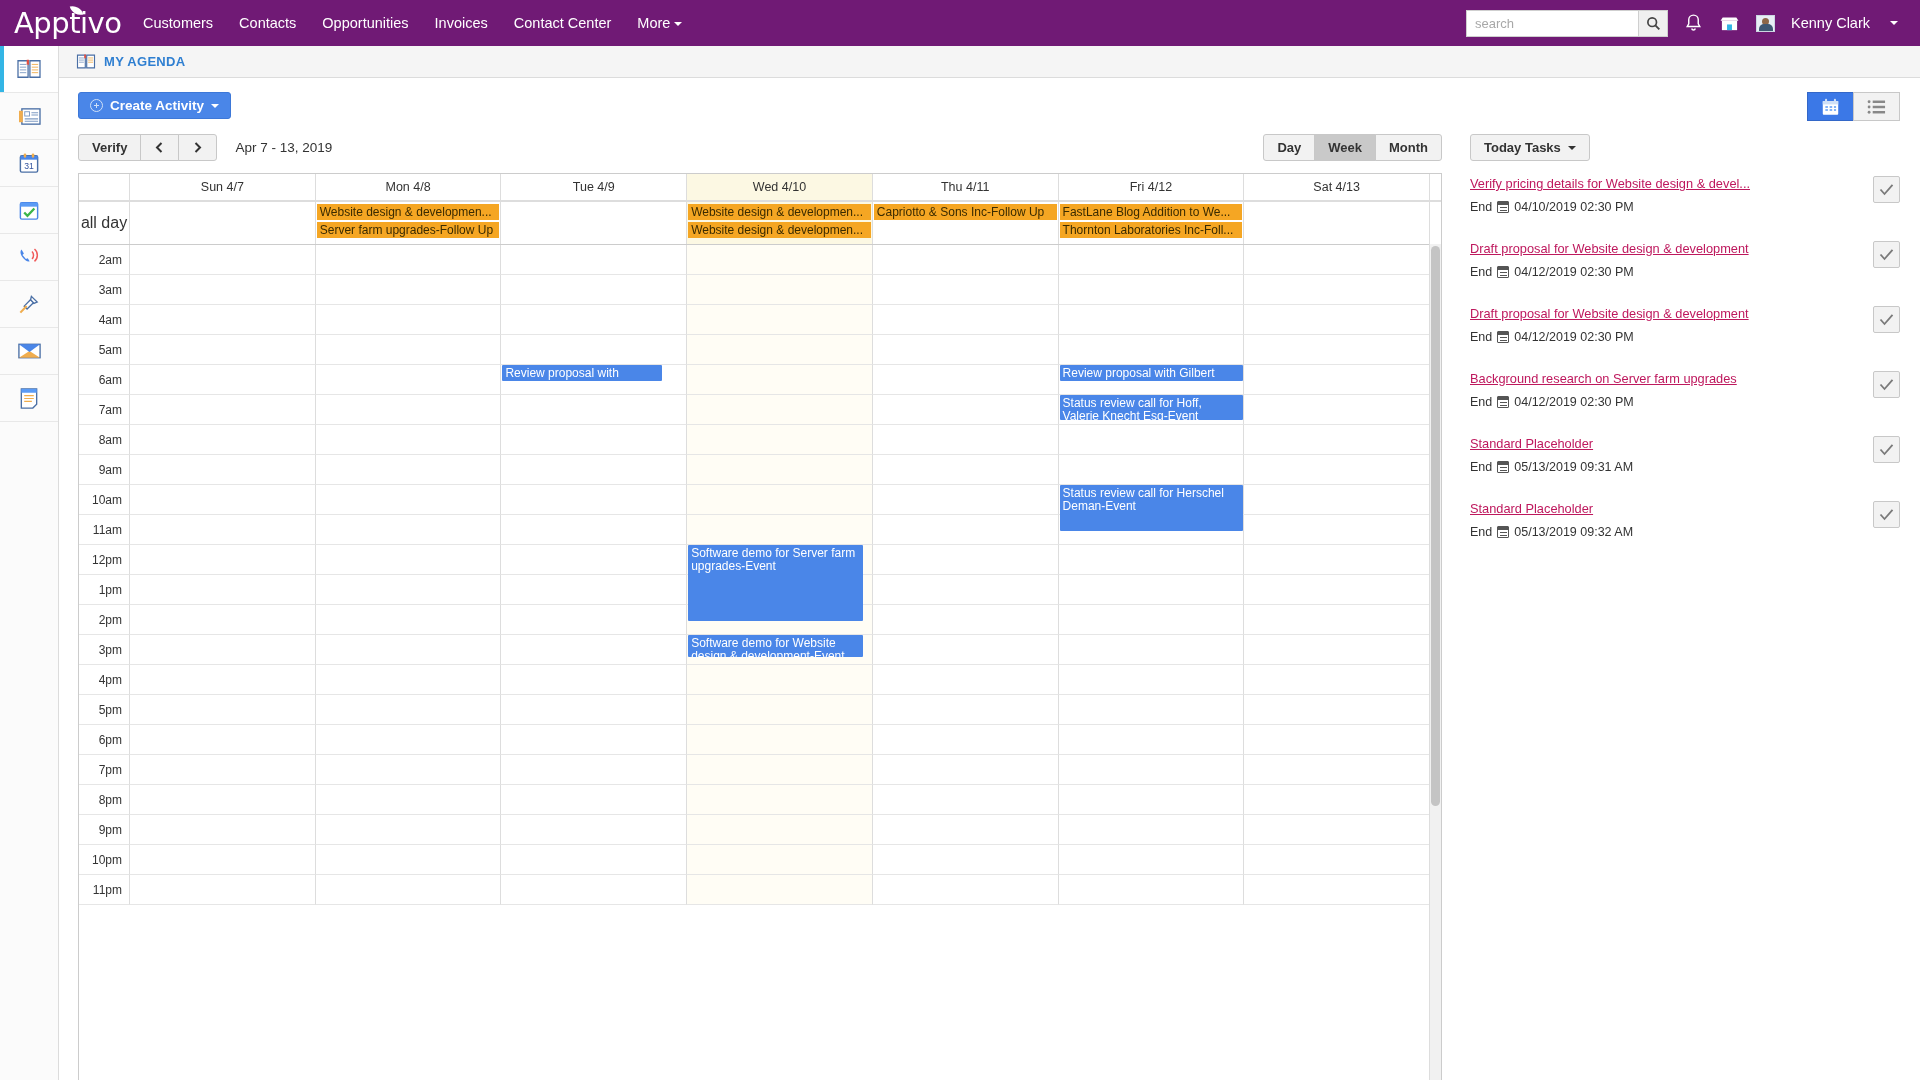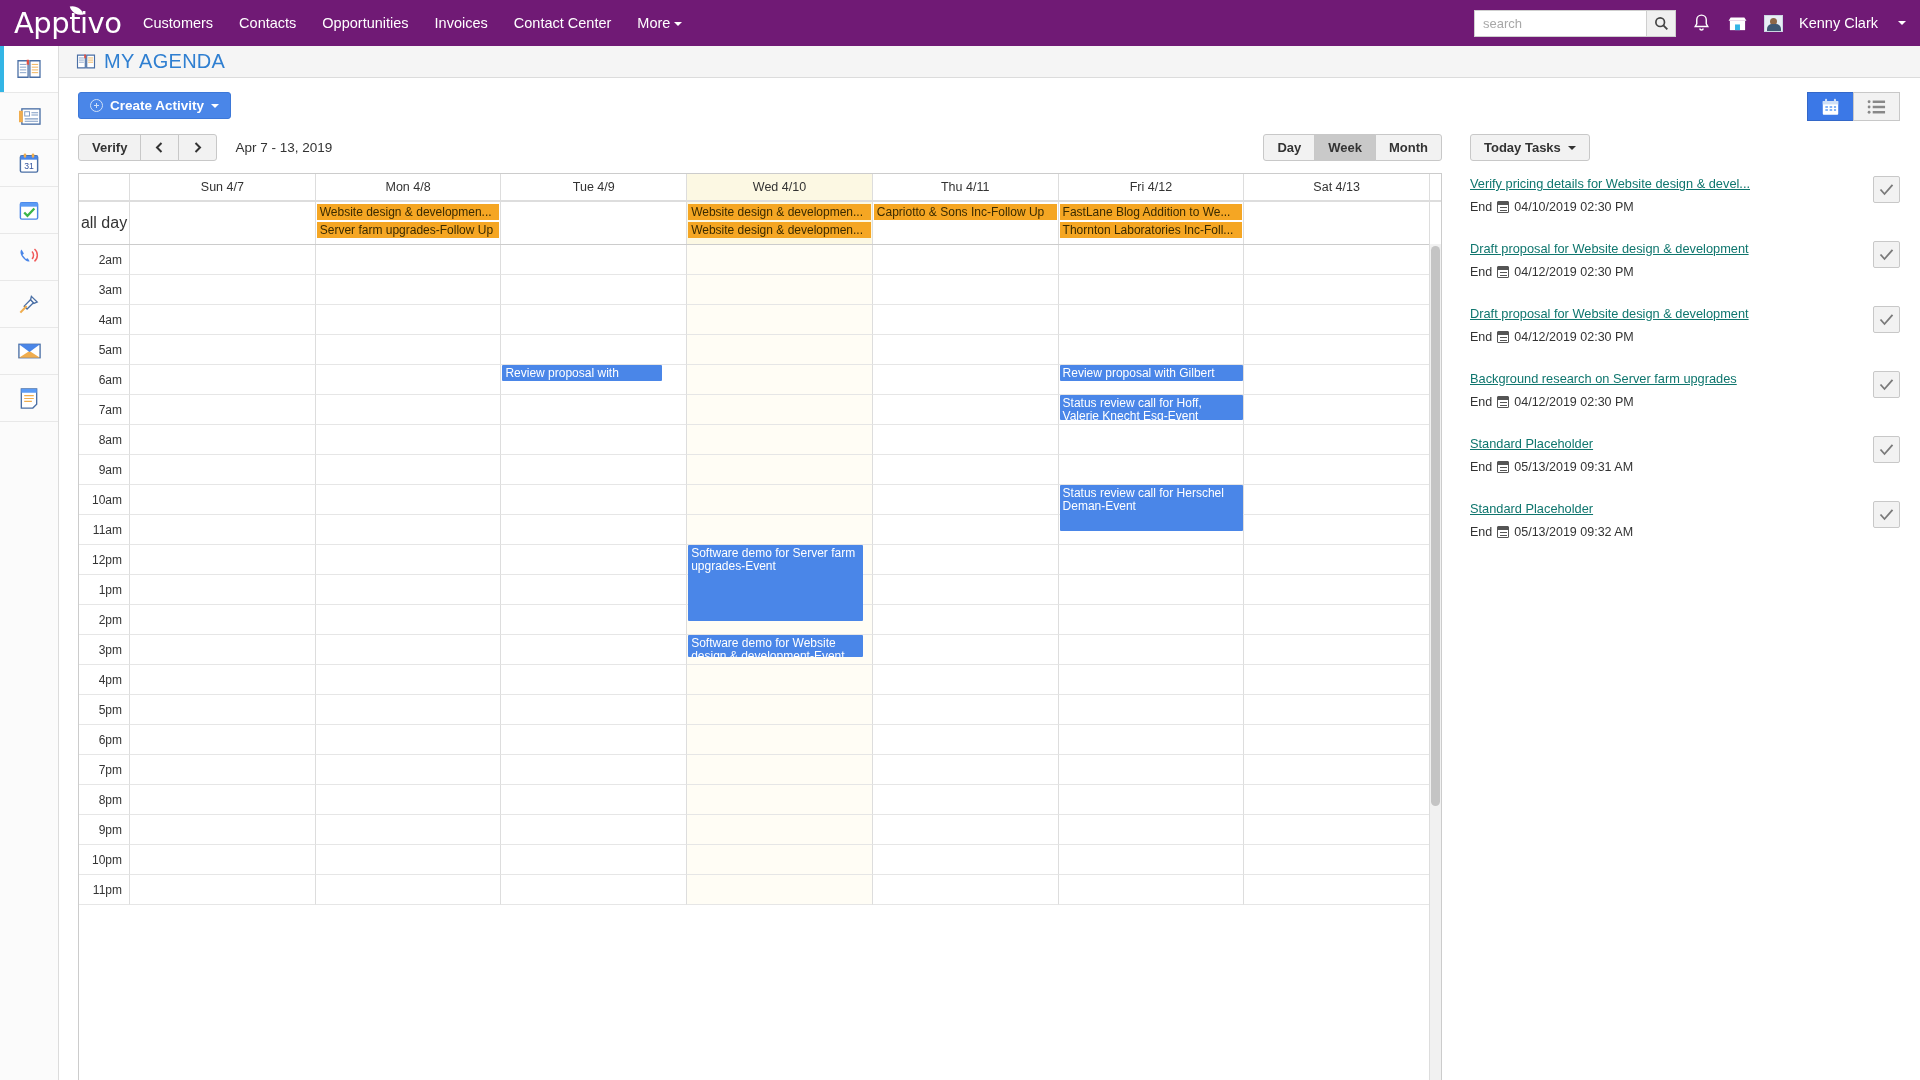--- a/index.html
+++ b/index.html
@@ -31,21 +31,21 @@
   .topnav a {
     color: #fff; font-size: 14.5px; text-decoration: none;
     padding: 6px 13px; white-space: nowrap;
   }
   .caret-d {
     display: inline-block; width: 0; height: 0; margin-left: 4px;
     border-left: 4px solid transparent; border-right: 4px solid transparent;
     border-top: 4px solid #fff; vertical-align: middle;
   }
   .topright {
-    position: absolute; right: 14px; top: 0; height: 46px;
+    position: absolute; right: 22px; top: 0; height: 46px;
     display: flex; align-items: center; gap: 16px;
   }
   .searchwrap { display: flex; height: 27px; }
   .searchwrap input {
     width: 172px; height: 27px; border: 1px solid #cfcfcf; border-right: none;
     padding: 0 8px; font-size: 13px; color: #444; outline: none;
     font-family: "Liberation Sans", sans-serif; background: #fff;
   }
   .searchwrap input::placeholder { color: #a8a8a8; }
   .search-btn {
@@ -90,21 +90,21 @@
   }
   .side-rest { background: #fbfbfb; height: 100%; }
 
   
   .main { flex: 1; display: flex; flex-direction: column; min-width: 0; background: #fff; }
   .pagehead {
     height: 32px; background: #f5f5f5; border-bottom: 1px solid #dcdcdc;
     display: flex; align-items: center; padding-left: 17px; gap: 8px;
   }
   .pagetitle {
-    color: #2f7fd1; font-size: 20px; font-weight: normal; letter-spacing: .3px; text-align: center;
+    color: #2f7fd1; font-size: 13px; font-weight: bold; letter-spacing: .3px; text-align: center;
   }
 
   .content { flex: 1; display: flex; min-height: 0; }
   .calpane { flex: 1; min-width: 0; padding: 14px 0 0 19px; display: flex; flex-direction: column; }
 
   .createbtn {
     background: #4a86e8; color: #fff; border: 1px solid #3d78d8;
     height: 27px; padding: 0 11px; border-radius: 3px; font-size: 13.5px;
     font-weight: bold; display: inline-flex; align-items: center; gap: 7px;
     cursor: pointer; align-self: flex-start; font-family: "Liberation Sans", sans-serif;
@@ -221,21 +221,21 @@
   }
   .vbtn:first-child { margin-left: 0; }
   .vbtn.active { background: #3b78e7; border-color: #3367c8; }
   .tasksel { margin-top: 13px; }
   .tasklist { margin-top: 15px; }
   .taskitem {
     display: flex; align-items: flex-start; margin-bottom: 27px; gap: 10px;
   }
   .taskmain { flex: 1; min-width: 0; }
   .tasklink {
-    color: #0f766e; font-size: 12.8px; text-decoration: underline;
+    color: #be185d; font-size: 12.8px; text-decoration: underline;
     cursor: pointer; display: block; white-space: nowrap; overflow: hidden;
     text-overflow: ellipsis;
   }
   .taskend {
     margin-top: 9px; font-size: 12.5px; color: #333;
     display: flex; align-items: center; gap: 5px;
   }
   .cal-mini {
     width: 12px; height: 12px; border: 1px solid #555; border-radius: 1px;
     position: relative; flex: 0 0 12px; background: #fff;

